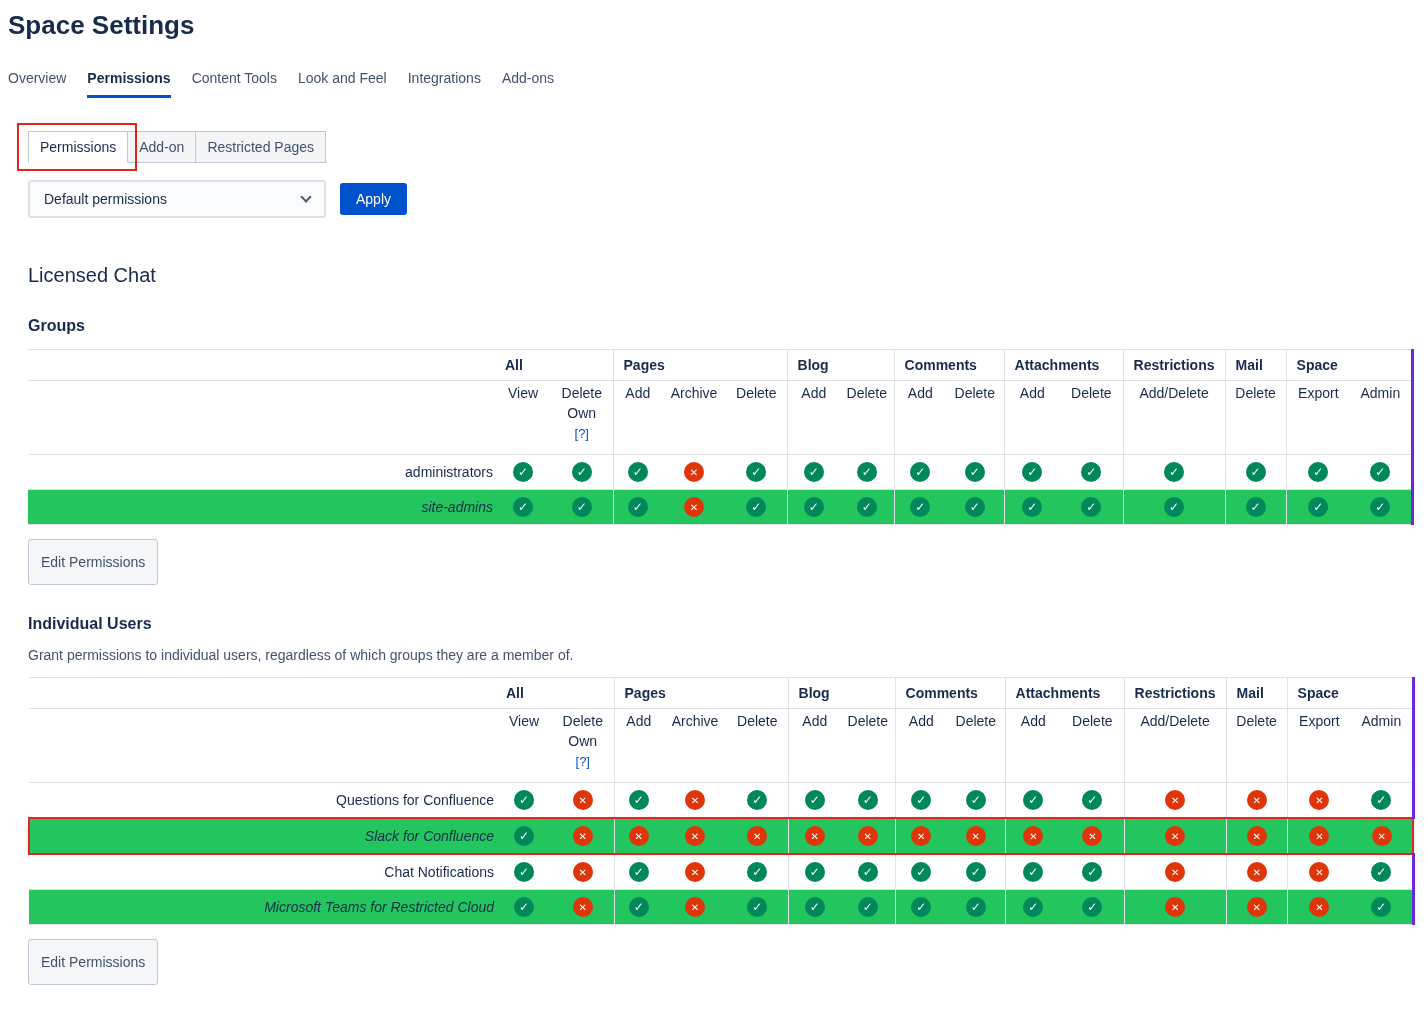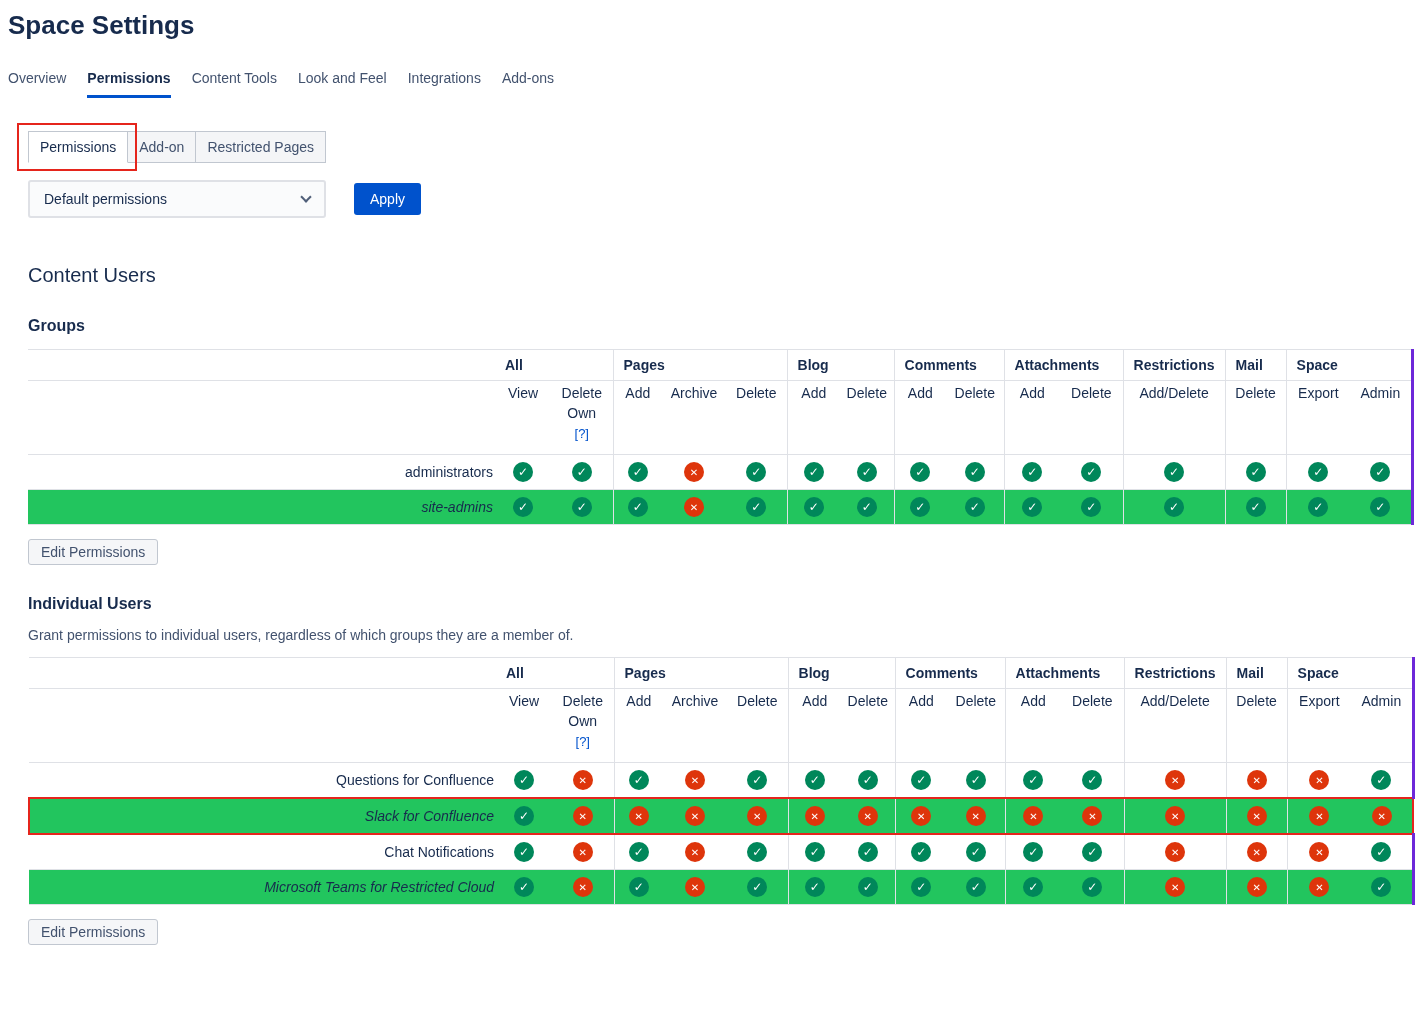--- a/index.html
+++ b/index.html
@@ -13,21 +13,21 @@
 
   .content { margin-left:20px; }
 
   .sub-tabs { display:flex; align-items:flex-end; margin-top:33px; width:max-content; border-bottom:1px solid #C1C7D0; }
   .sub-tab { font-size:14px; padding:7px 11px; border:1px solid #C1C7D0; border-bottom:none; background:#F4F5F7; color:#42526E; cursor:pointer; text-decoration:none; white-space:nowrap; }
   .sub-tab + .sub-tab { border-left:none; }
   .sub-tab.active { background:#fff; color:#172B4D; position:relative; margin-bottom:-1px; border-bottom:1px solid #fff; }
   .sub-tab.annotated::after { content:""; position:absolute; left:-12px; right:-10px; top:-9px; bottom:-9px; border:2px solid #E5251C; pointer-events:none; }
 
   .override-heading { margin-top:32px; font-size:14px; font-weight:700; }
-  .override-row { display:flex; align-items:center; margin-top:17px; gap:28px; }
+  .override-row { display:flex; align-items:center; margin-top:17px; gap:14px; }
   .select { width:298px; height:38px; background:#FAFBFC; border:2px solid #DFE1E6; border-radius:3px; display:flex; align-items:center; justify-content:space-between; padding:0 14px; font-size:14px; color:#172B4D; cursor:pointer; }
   .chevron { width:8px; height:8px; border-right:2px solid #505F79; border-bottom:2px solid #505F79; transform:rotate(45deg); margin-top:-4px; flex:0 0 auto; }
   .btn-primary { background:#0052CC; color:#fff; border:none; border-radius:3px; font-size:14px; font-weight:500; padding:0 16px; height:32px; cursor:pointer; }
 
   h2.licensed { margin-top:46px; font-size:20px; font-weight:500; color:#172B4D; }
   h3.section { margin-top:30px; font-size:16px; font-weight:600; color:#172B4D; }
   p.desc { margin-top:14px; font-size:14px; color:#42526E; }
 
   table.perm-table { margin-top:14px; border-collapse:collapse; table-layout:fixed; width:1384px; border-top:1px solid #DFE1E6; font-size:14px; color:#172B4D; }
   .perm-table th, .perm-table td { border-bottom:1px solid #DFE1E6; }
@@ -43,21 +43,21 @@
   tr.highlight td:first-child { border-left:2px solid #E5251C; }
   tr.highlight td:last-child { border-right:2px solid #E5251C; }
   a.help { color:#0052CC; text-decoration:none; font-size:13px; }
 
   .perm { display:inline-flex; width:20px; height:20px; border-radius:50%; align-items:center; justify-content:center; color:#fff; font-weight:700; vertical-align:middle; }
   .perm.yes { background:#00875A; }
   .perm.yes::after { content:"✓"; font-size:12px; }
   .perm.no { background:#DE350B; }
   .perm.no::after { content:"✕"; font-size:10px; }
 
-  .btn-secondary { margin-top:14px; background:#F5F6F8; border:1px solid #C1C7D0; border-radius:3px; color:#42526E; font-size:14px; padding:0 12px; height:26px; cursor:pointer; }
+  .btn-secondary { margin-top:14px; background:#F5F6F8; border:1px solid #C1C7D0; border-radius:3px; color:#42526E; font-size:14px; padding:0 12px; height:46px; cursor:pointer; }
 </style>
 </head>
 <body>
 
 <div class="page">
 
   <h1 class="page-title">Space Settings</h1>
 
   <nav class="top-nav">
     <a class="nav-tab">Overview</a>
@@ -78,21 +78,21 @@
 
 
     <div class="override-row">
       <div class="select">
         <span>Default permissions</span>
         <span class="chevron"></span>
       </div>
       <button class="btn-primary">Apply</button>
     </div>
 
-    <h2 class="licensed">Content Users</h2>
+    <h2 class="licensed">Licensed Chat</h2>
 
     <h3 class="section">Groups</h3>
 
     <table class="perm-table">
       <colgroup>
         <col style="width:467px">
         <col style="width:56px">
           <col style="width:62px">
         <col style="width:49px">
           <col style="width:64px">

